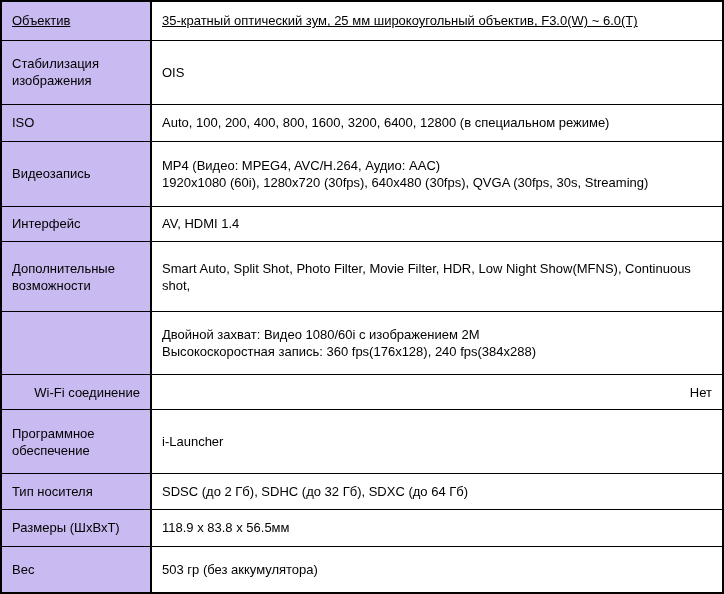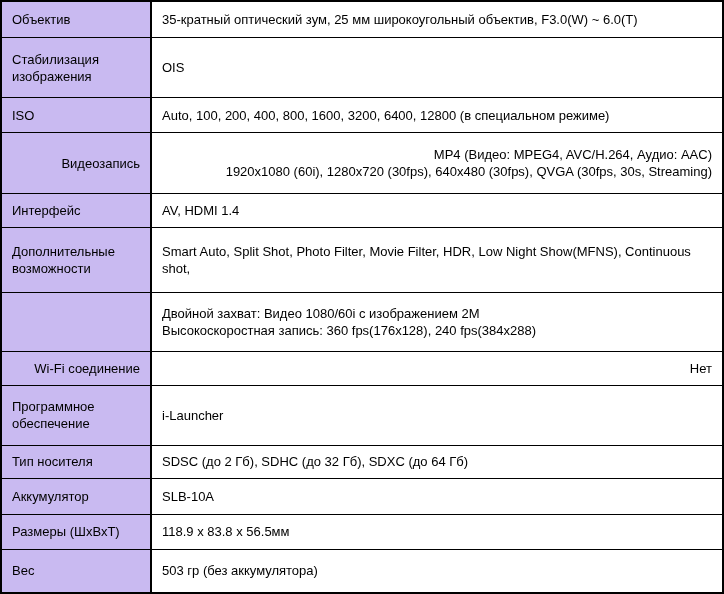--- a/index.html
+++ b/index.html
@@ -41,33 +41,33 @@
   td.value-cell {
     background: var(--value-bg);
     white-space: pre-line;
   }
 </style>
 </head>
 <body>
 
 <table class="spec-table">
   <tbody>
-      <tr style="height: 32px;">
+      <tr style="height: 32px; text-decoration: underline;">
         <td class="label-cell">Объектив</td>
         <td class="value-cell">35-кратный оптический зум, 25 мм широкоугольный объектив, F3.0(W) ~ 6.0(T)</td>
       </tr>
       <tr style="height: 52px;">
         <td class="label-cell">Стабилизация изображения</td>
         <td class="value-cell">OIS</td>
       </tr>
       <tr style="height: 30px;">
         <td class="label-cell">ISO</td>
         <td class="value-cell">Auto, 100, 200, 400, 800, 1600, 3200, 6400, 12800 (в специальном режиме)</td>
       </tr>
-      <tr style="height: 53px; text-align: right;">
+      <tr style="height: 53px;">
         <td class="label-cell">Видеозапись</td>
         <td class="value-cell">MP4 (Видео: MPEG4, AVC/H.264, Аудио: AAC)
 1920x1080 (60i), 1280x720 (30fps), 640x480 (30fps), QVGA (30fps, 30s, Streaming)</td>
       </tr>
       <tr style="height: 29px;">
         <td class="label-cell">Интерфейс</td>
         <td class="value-cell">AV, HDMI 1.4</td>
       </tr>
       <tr style="height: 57px;">
         <td class="label-cell">Дополнительные возможности</td>
@@ -83,24 +83,20 @@
         <td class="value-cell">Нет</td>
       </tr>
       <tr style="height: 52px;">
         <td class="label-cell">Программное обеспечение</td>
         <td class="value-cell">i-Launcher</td>
       </tr>
       <tr style="height: 29px;">
         <td class="label-cell">Тип носителя</td>
         <td class="value-cell">SDSC (до 2 Гб), SDHC (до 32 Гб), SDXC (до 64 Гб)</td>
       </tr>
-      <tr style="height: 31px;">
-        <td class="label-cell">Аккумулятор</td>
-        <td class="value-cell">SLB-10A</td>
-      </tr>
       <tr style="height: 30px;">
         <td class="label-cell">Размеры (ШхВхТ)</td>
         <td class="value-cell">118.9 x 83.8 x 56.5мм</td>
       </tr>
       <tr style="height: 38px;">
         <td class="label-cell">Вес</td>
         <td class="value-cell">503 гр (без аккумулятора)</td>
       </tr>
     </tbody>
 </table>

